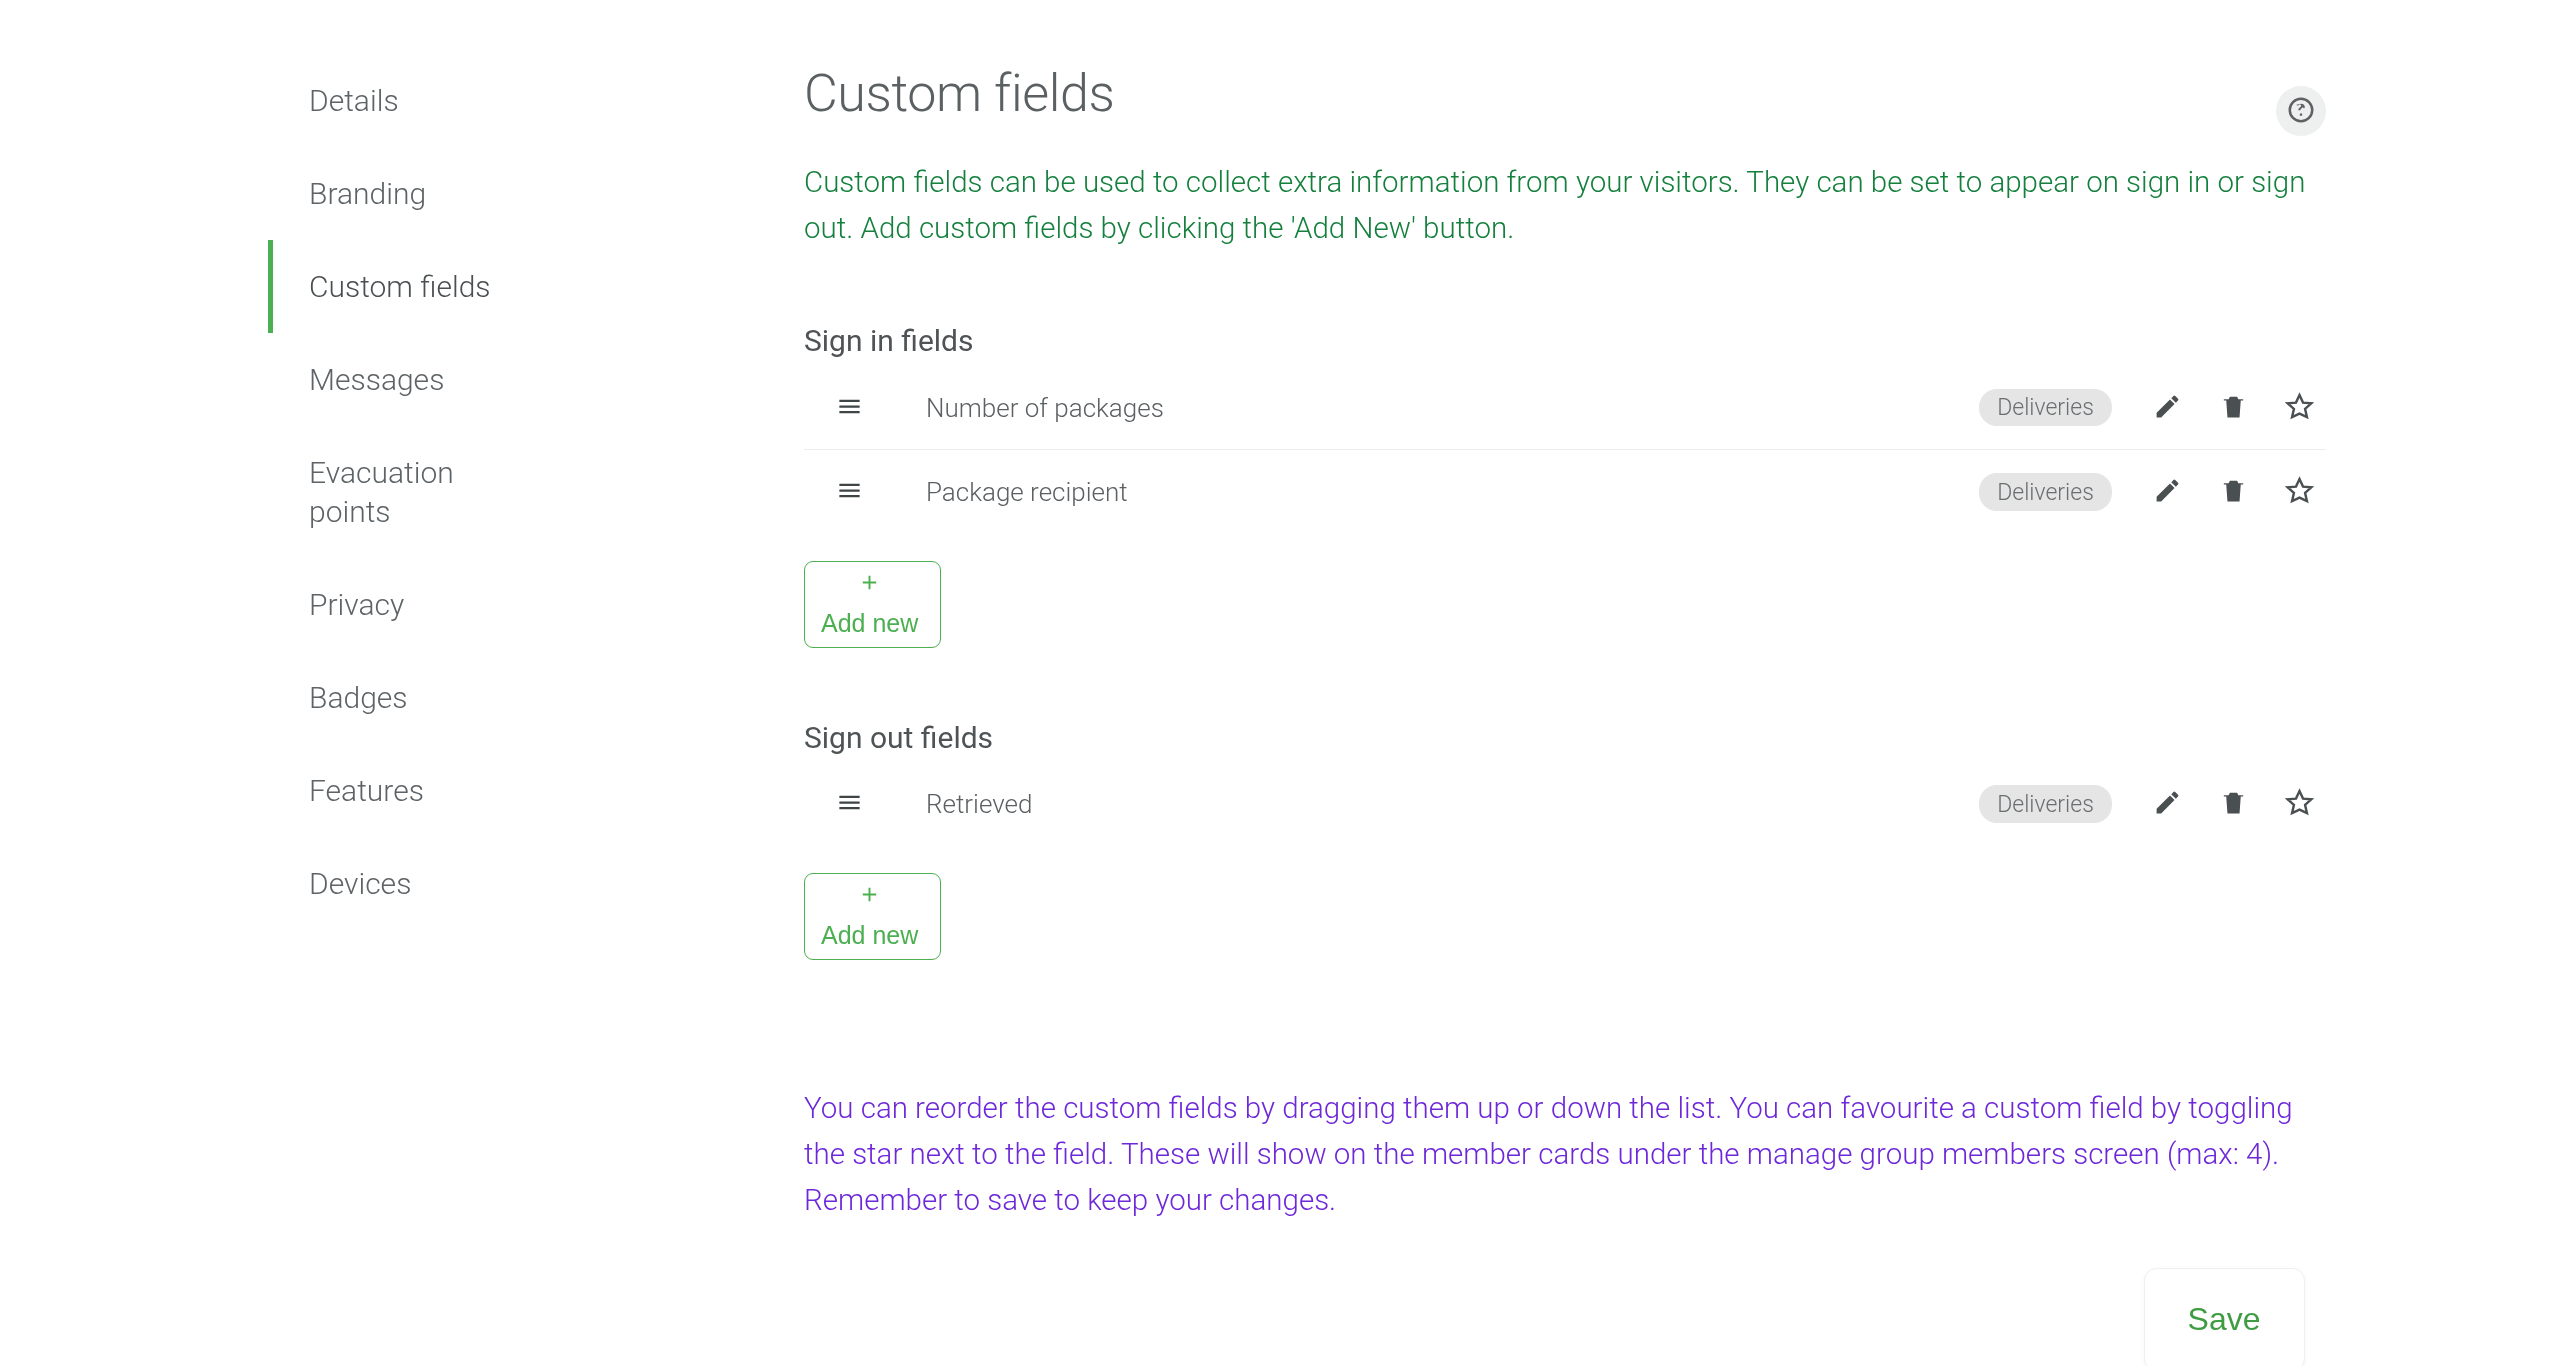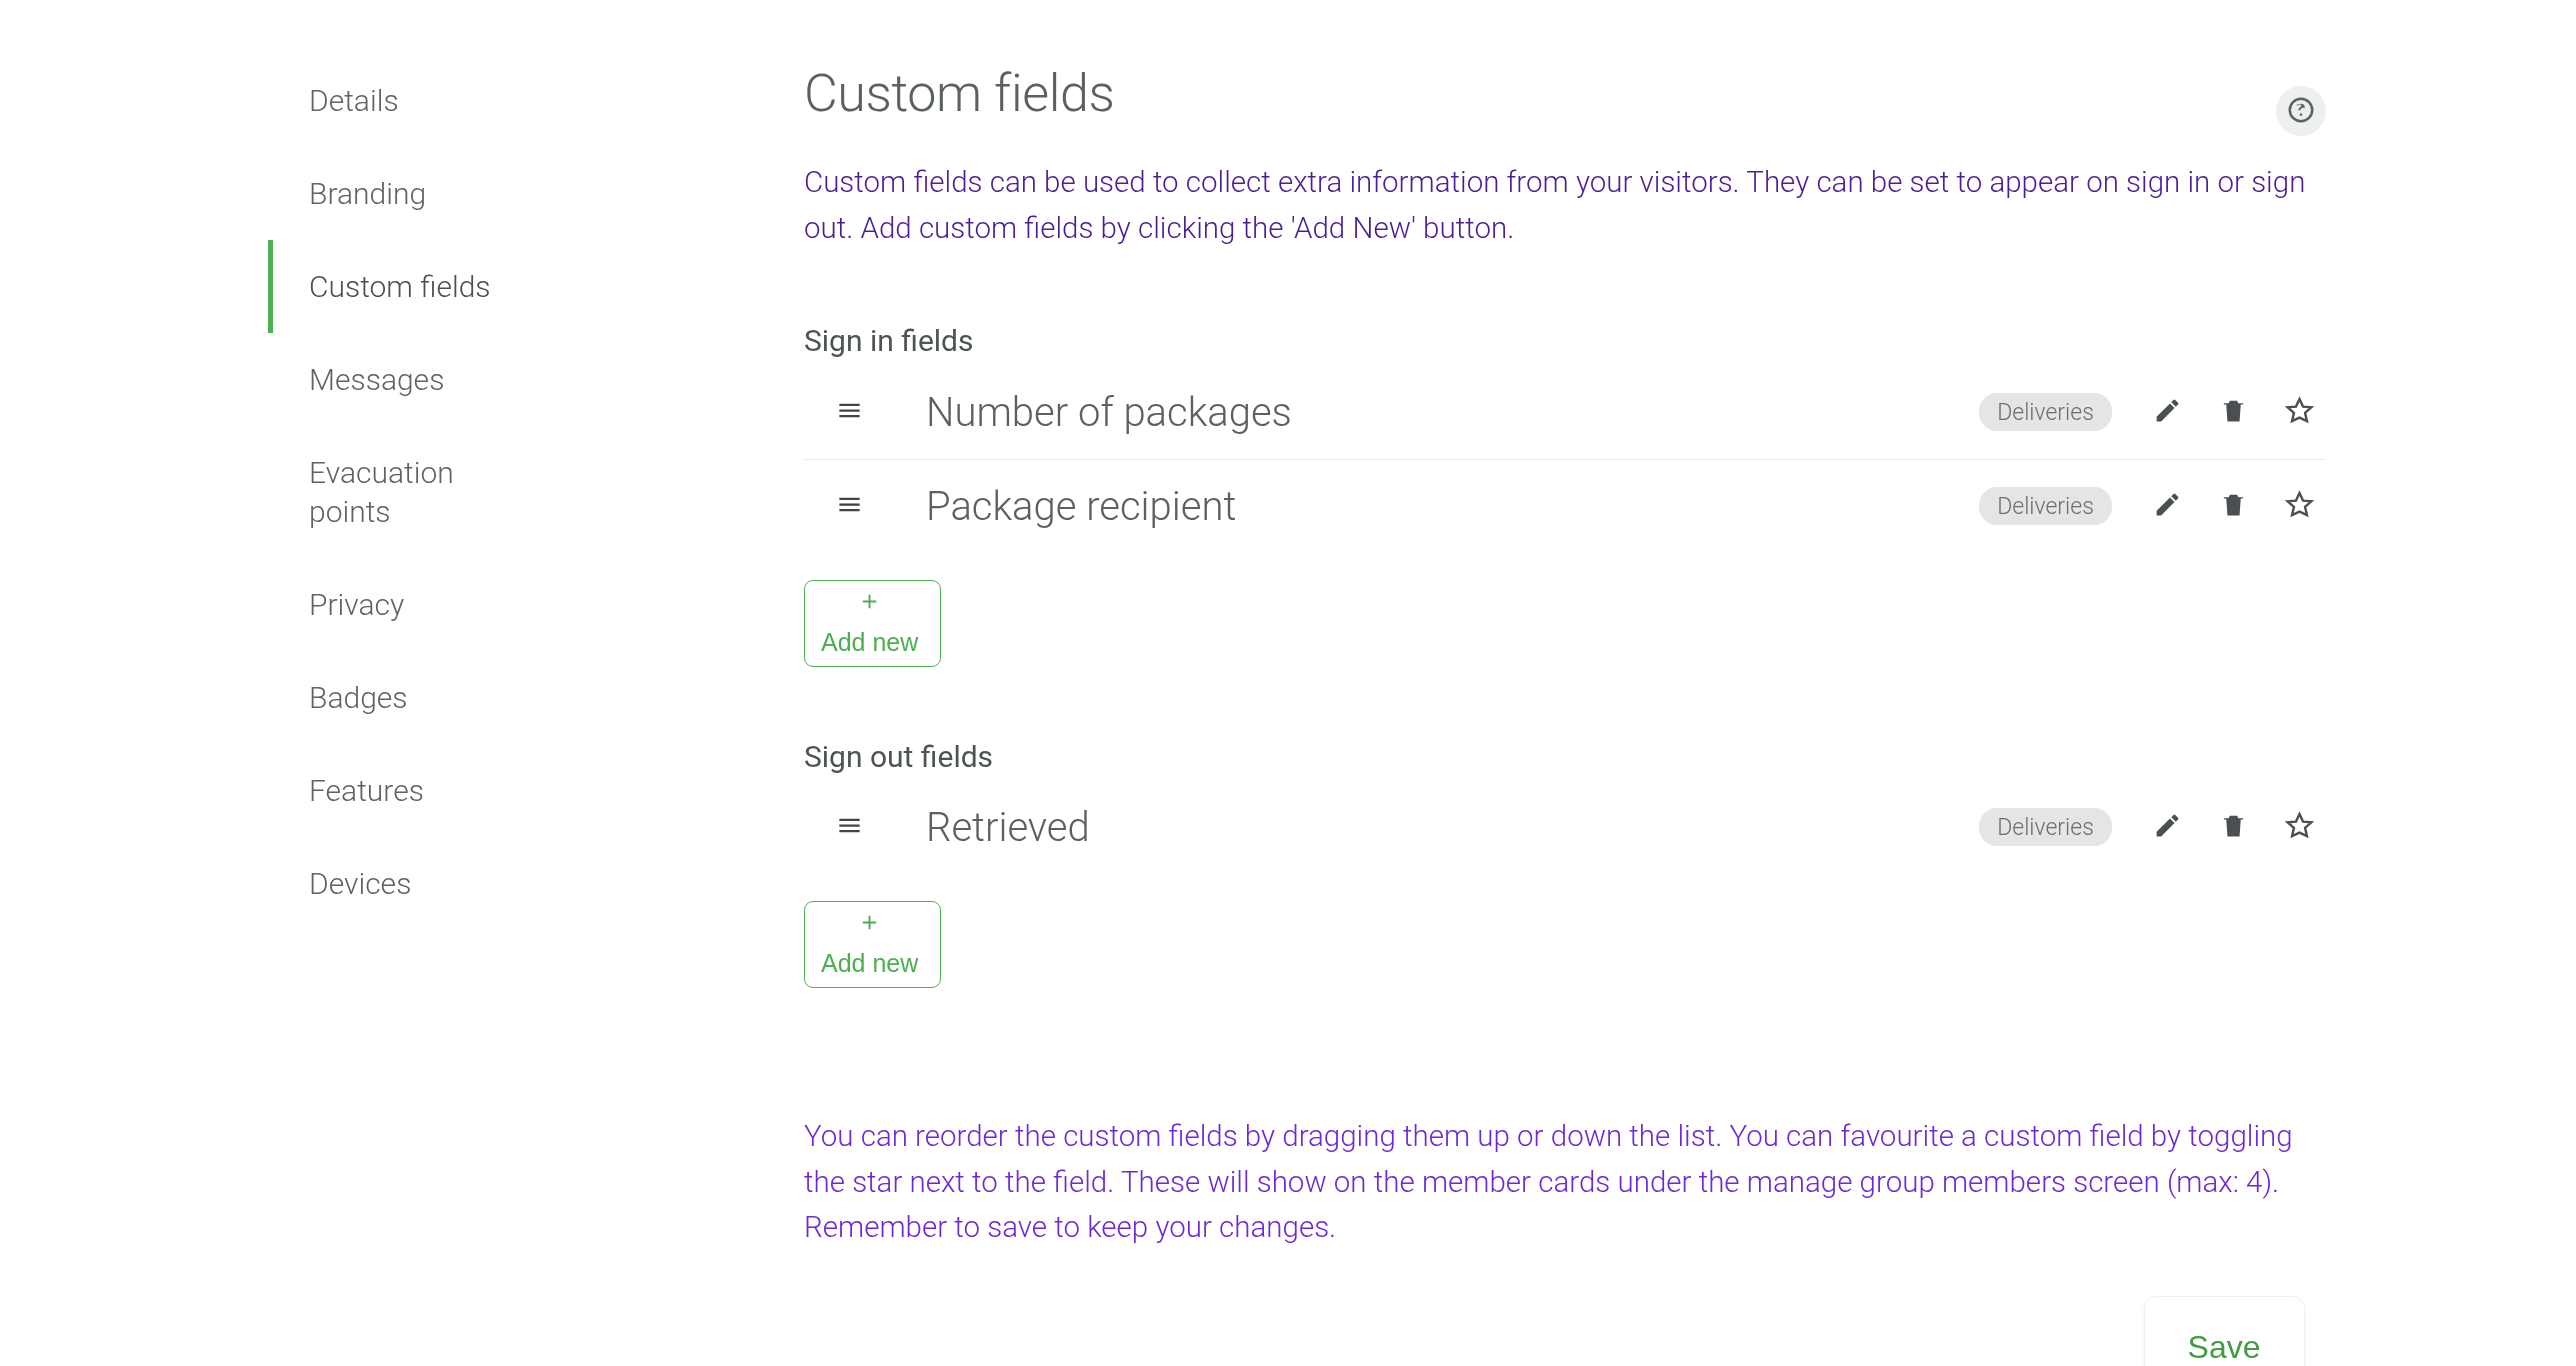--- a/index.html
+++ b/index.html
@@ -55,21 +55,21 @@
   h1.page-title {
     font-size: 52px;
     font-weight: 300;
     color: #5b6063;
     margin-bottom: 36px;
     letter-spacing: -0.4px;
   }
   .intro {
     font-size: 29.5px;
     line-height: 1.55;
-    color: #4c1d95;
+    color: #15803d;
     margin-bottom: 72px;
     max-width: 1619px;
   }
   .section-heading {
     font-size: 30px;
     font-weight: 400;
     color: #4e5356;
     margin-bottom: 7.2px;
   }
   .field-list { margin-bottom: 27px; }
@@ -83,21 +83,21 @@
   .drag-handle {
     width: 63px;
     flex-shrink: 0;
     display: flex;
     align-items: center;
     cursor: grab;
   }
   .drag-handle svg { width: 27px; height: 27px; fill: #3f4447; }
   .field-name {
     flex: 1;
-    font-size: 40px;
+    font-size: 26px;
     color: #5b6063;
     padding-left: 27px;
   }
   .badge {
     background: #e5e5e5;
     color: #6a6e71;
     font-size: 23px;
     padding: 5.4px 18px;
     border-radius: 18px;
     margin-right: 21.5px;

